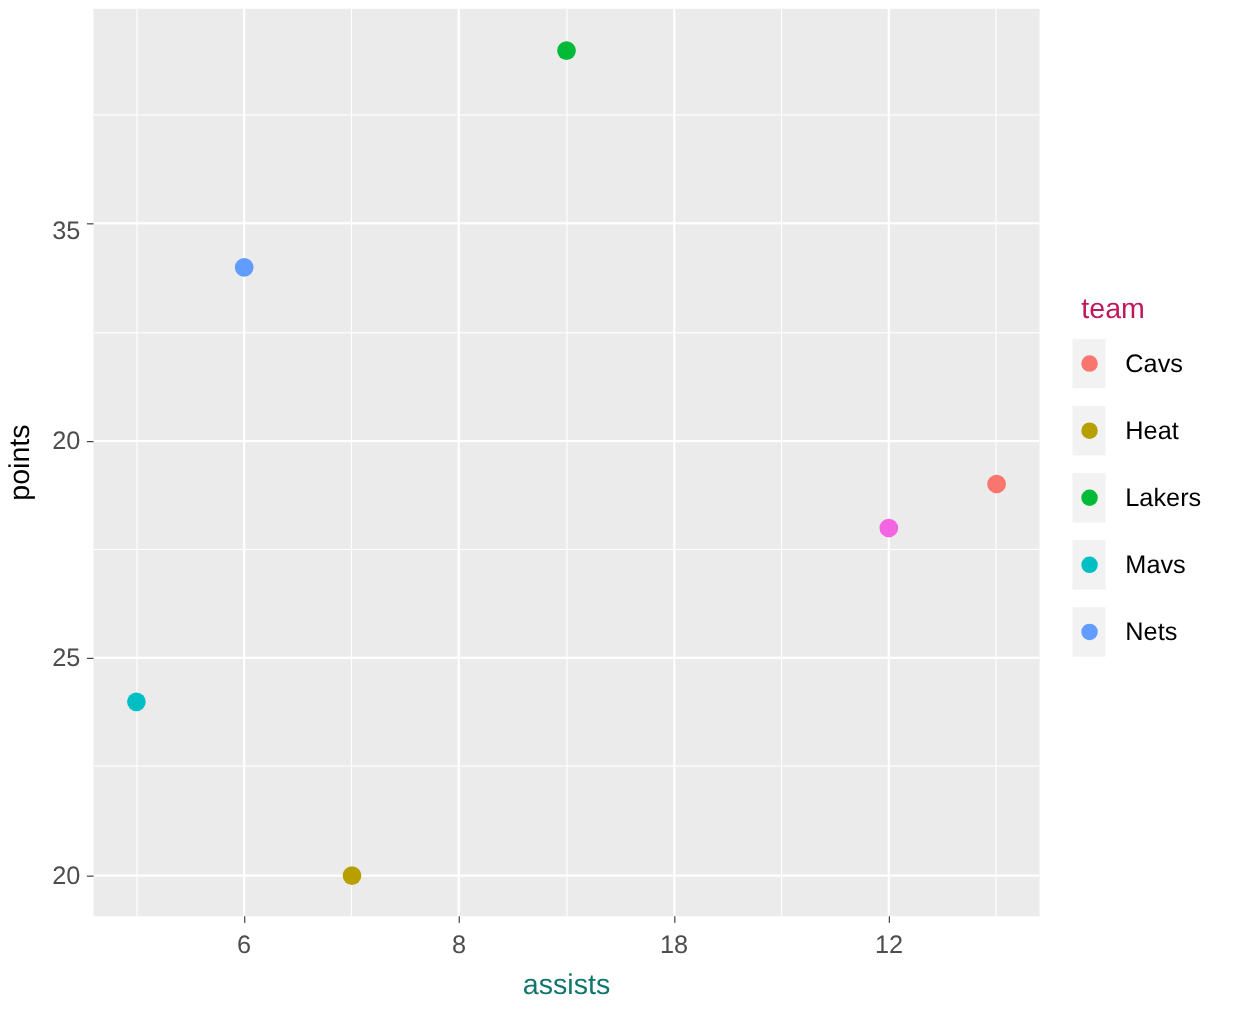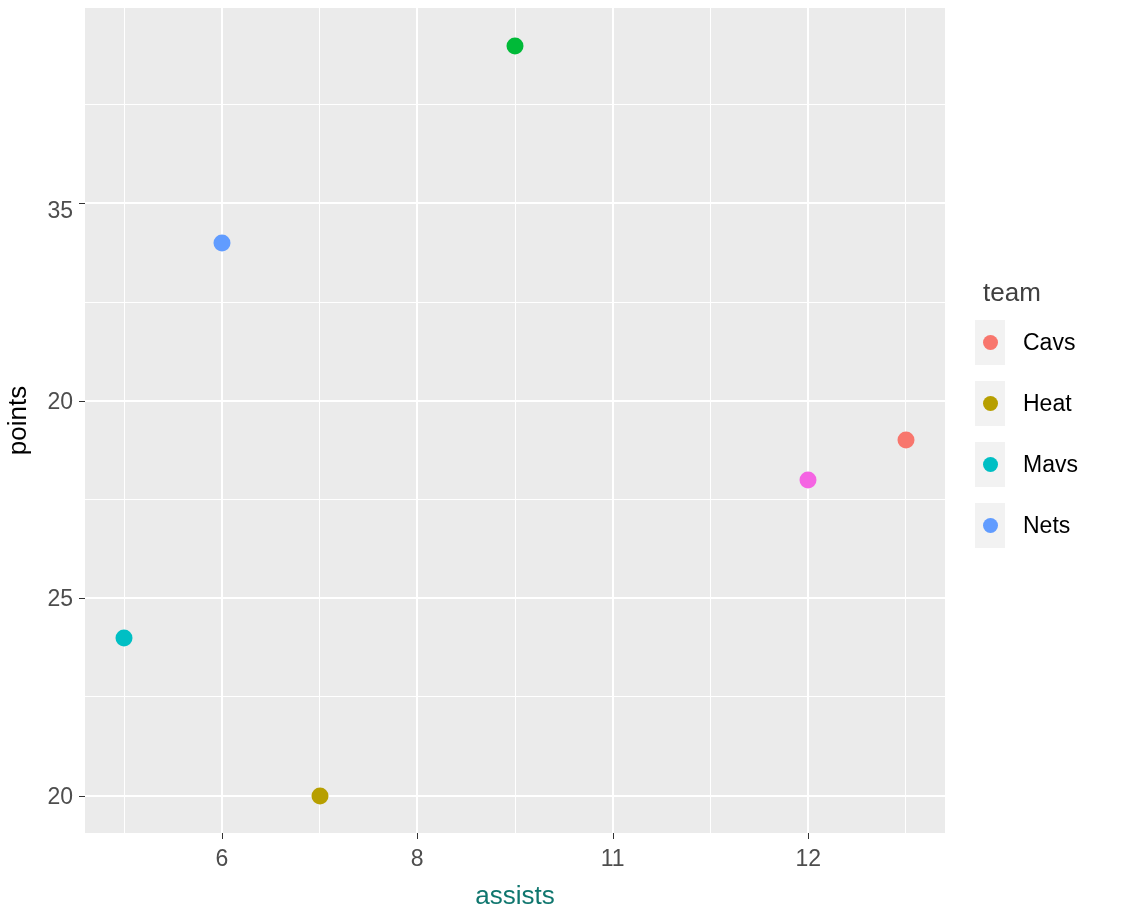--- a/index.html
+++ b/index.html
@@ -100,22 +100,22 @@
   }
 
   
   #legend {
     position: absolute;
     left: 975px;
     top: 265px;
   }
   #legend-title {
     font-size: 26px;
-    color: #404040;
-    margin: 12px 0 12px 8px;
+    color: #be185d;
+    margin: 0 0 12px 8px;
   }
   #legend-items {
     display: flex;
     flex-direction: column;
     gap: 16px;
   }
   .legend-item {
     display: flex;
     align-items: center;
     height: 45px;
@@ -175,21 +175,21 @@
         <div class="datapoint" style="left: 820.909px; top: 432.237px; background: rgb(248, 118, 109); width: 17px; height: 17px;"></div>
       </div>
   </div>
 
   <div id="axis-layer">
       <div class="tick-mark tick-x" style="left: 221.818px;"></div>
       <div class="tick-label tick-label-x" style="left: 221.818px;">6</div>
       <div class="tick-mark tick-x" style="left: 417.273px;"></div>
       <div class="tick-label tick-label-x" style="left: 417.273px;">8</div>
       <div class="tick-mark tick-x" style="left: 612.727px;"></div>
-      <div class="tick-label tick-label-x" style="left: 612.727px;">11</div>
+      <div class="tick-label tick-label-x" style="left: 612.727px;">18</div>
       <div class="tick-mark tick-x" style="left: 808.182px;"></div>
       <div class="tick-label tick-label-x" style="left: 808.182px;">12</div>
       <div class="tick-mark tick-y" style="top: 795.5px;"></div>
       <div class="tick-label tick-label-y" style="top: 795.5px;">20</div>
       <div class="tick-mark tick-y" style="top: 598.132px;"></div>
       <div class="tick-label tick-label-y" style="top: 598.132px;">25</div>
       <div class="tick-mark tick-y" style="top: 400.763px;"></div>
       <div class="tick-label tick-label-y" style="top: 400.763px;">20</div>
       <div class="tick-mark tick-y" style="top: 203.395px;"></div>
       <div class="tick-label tick-label-y" style="top: 210px;">35</div>
@@ -210,20 +210,26 @@
           <div class="legend-label">Cavs</div>
         </div>
         <div class="legend-item">
           <div class="legend-key">
             <div class="legend-swatch" style="background: rgb(183, 159, 0);"></div>
           </div>
           <div class="legend-label">Heat</div>
         </div>
         <div class="legend-item">
           <div class="legend-key">
+            <div class="legend-swatch" style="background: rgb(0, 186, 56);"></div>
+          </div>
+          <div class="legend-label">Lakers</div>
+        </div>
+        <div class="legend-item">
+          <div class="legend-key">
             <div class="legend-swatch" style="background: rgb(0, 191, 196);"></div>
           </div>
           <div class="legend-label">Mavs</div>
         </div>
         <div class="legend-item">
           <div class="legend-key">
             <div class="legend-swatch" style="background: rgb(97, 156, 255);"></div>
           </div>
           <div class="legend-label">Nets</div>
         </div>

